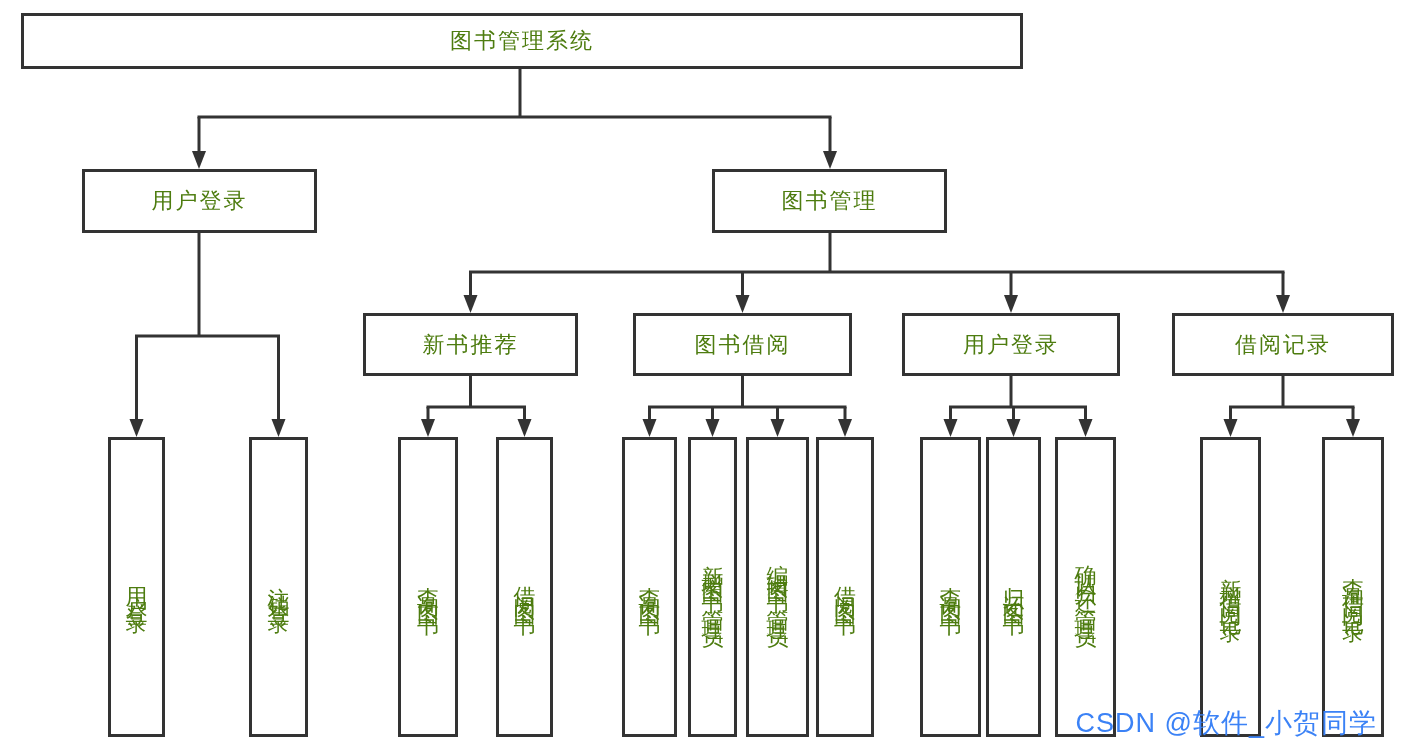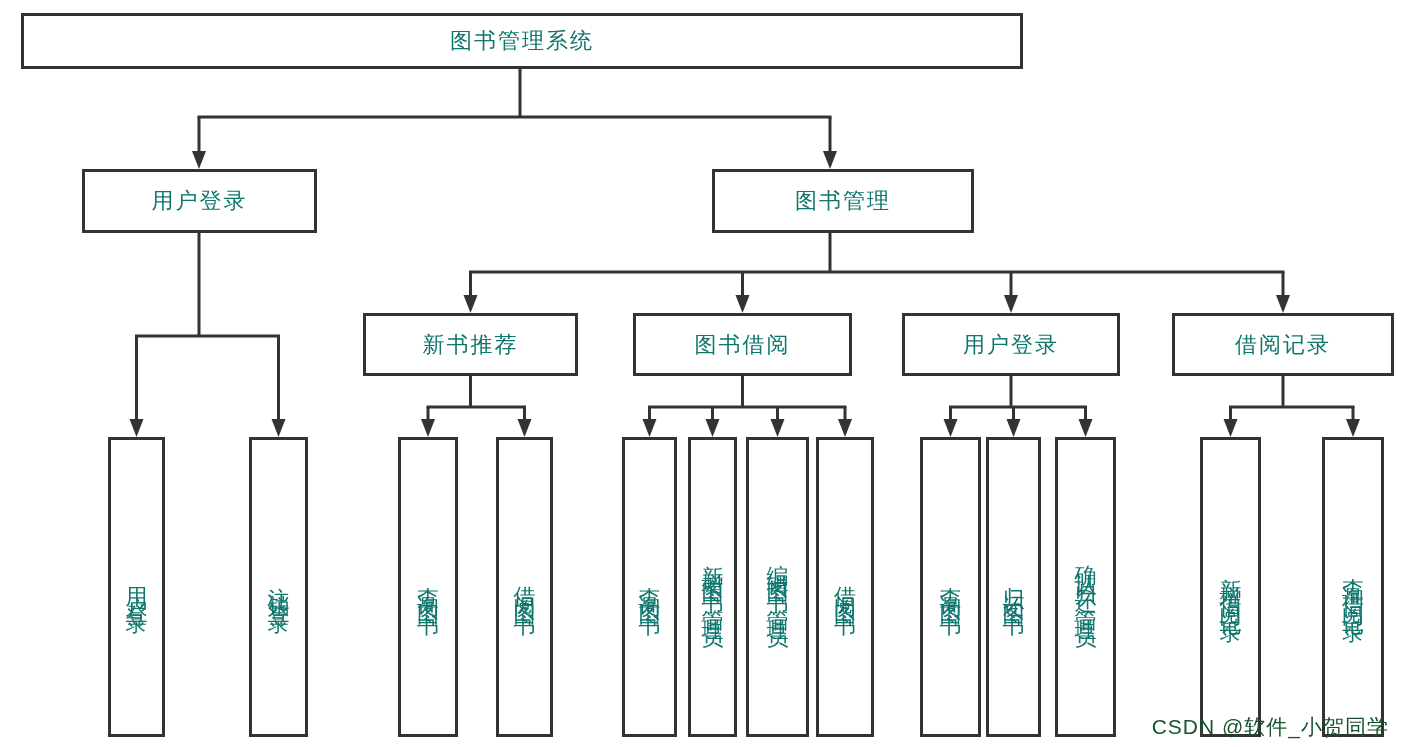--- a/index.html
+++ b/index.html
@@ -4,33 +4,33 @@
 <style>
   html,body{margin:0;padding:0;background:#ffffff;}
   #stage{
     position:relative;width:1405px;height:747px;background:#ffffff;overflow:hidden;
     font-family:"Liberation Sans","DejaVu Sans",sans-serif;
   }
   .box{
     position:absolute;box-sizing:border-box;
     border:3px solid #333333;background:#ffffff;
     display:flex;align-items:center;justify-content:center;
-    color:#0f766e;font-size:22px;letter-spacing:2px;
+    color:#4d7c0f;font-size:22px;letter-spacing:2px;
     white-space:nowrap;z-index:2;
   }
   .vbox{
     writing-mode:vertical-rl;text-orientation:mixed;
     letter-spacing:9px;white-space:normal;
   }
   #wires{position:absolute;left:0;top:0;z-index:1;}
   #wires .ln{stroke:#333333;stroke-width:3;fill:none;}
   #wires .ah{fill:#333333;stroke:none;}
   #watermark{
-    position:absolute;right:16px;bottom:6px;z-index:5;
-    font-size:21px;color:#14532d;letter-spacing:1px;
+    position:absolute;right:28px;bottom:6px;z-index:5;
+    font-size:27px;color:#3b82f6;letter-spacing:1px;
   }
 </style>
 </head>
 <body>
 
 <div id="stage">
 
   <svg id="wires" width="1405" height="747" viewBox="0 0 1405 747">
 
     <path class="ln" d="M520 66 V117"></path>
@@ -89,21 +89,21 @@
     <path class="ln" d="M1229 407 H1354.5"></path>
     <path class="ln" d="M1230.5 407 V428"></path>
     <path class="ah" d="M1230.5 437 l-7 -18 h14 z"></path>
     <path class="ln" d="M1353 407 V428"></path>
     <path class="ah" d="M1353 437 l-7 -18 h14 z"></path>
   </svg>
 
   <div class="box" style="left:21px;top:13px;width:1002px;height:56px">图书管理系统</div>
 
   <div class="box" style="left:82px;top:169px;width:235px;height:64px">用户登录</div>
-  <div class="box" style="left:712px;top:169px;width:262px;height:64px">图书管理</div>
+  <div class="box" style="left:712px;top:169px;width:235px;height:64px">图书管理</div>
 
   <div class="box" style="left:633px;top:313px;width:219px;height:63px">图书借阅</div>
   <div class="box" style="left:363px;top:313px;width:215px;height:63px">新书推荐</div>
   <div class="box" style="left:902px;top:313px;width:218px;height:63px">用户登录</div>
   <div class="box" style="left:1172px;top:313px;width:222px;height:63px">借阅记录</div>
 
   <div class="box vbox" style="left:108px;top:437px;width:57px;height:300px">用户登录</div>
   <div class="box vbox" style="left:249px;top:437px;width:59px;height:300px">注销登录</div>
 
   <div class="box vbox" style="left:398px;top:437px;width:60px;height:300px">查询图书</div>

